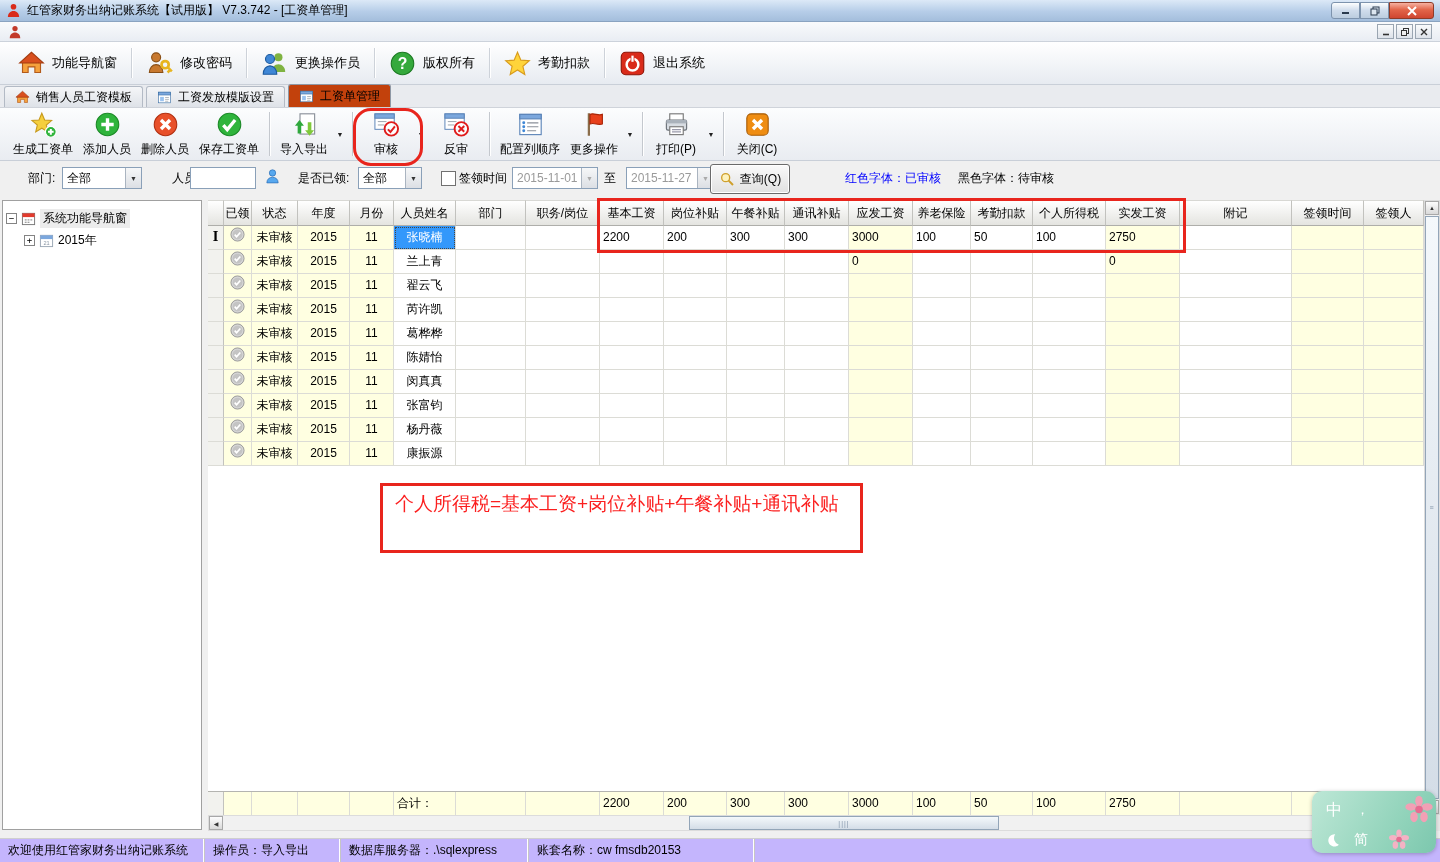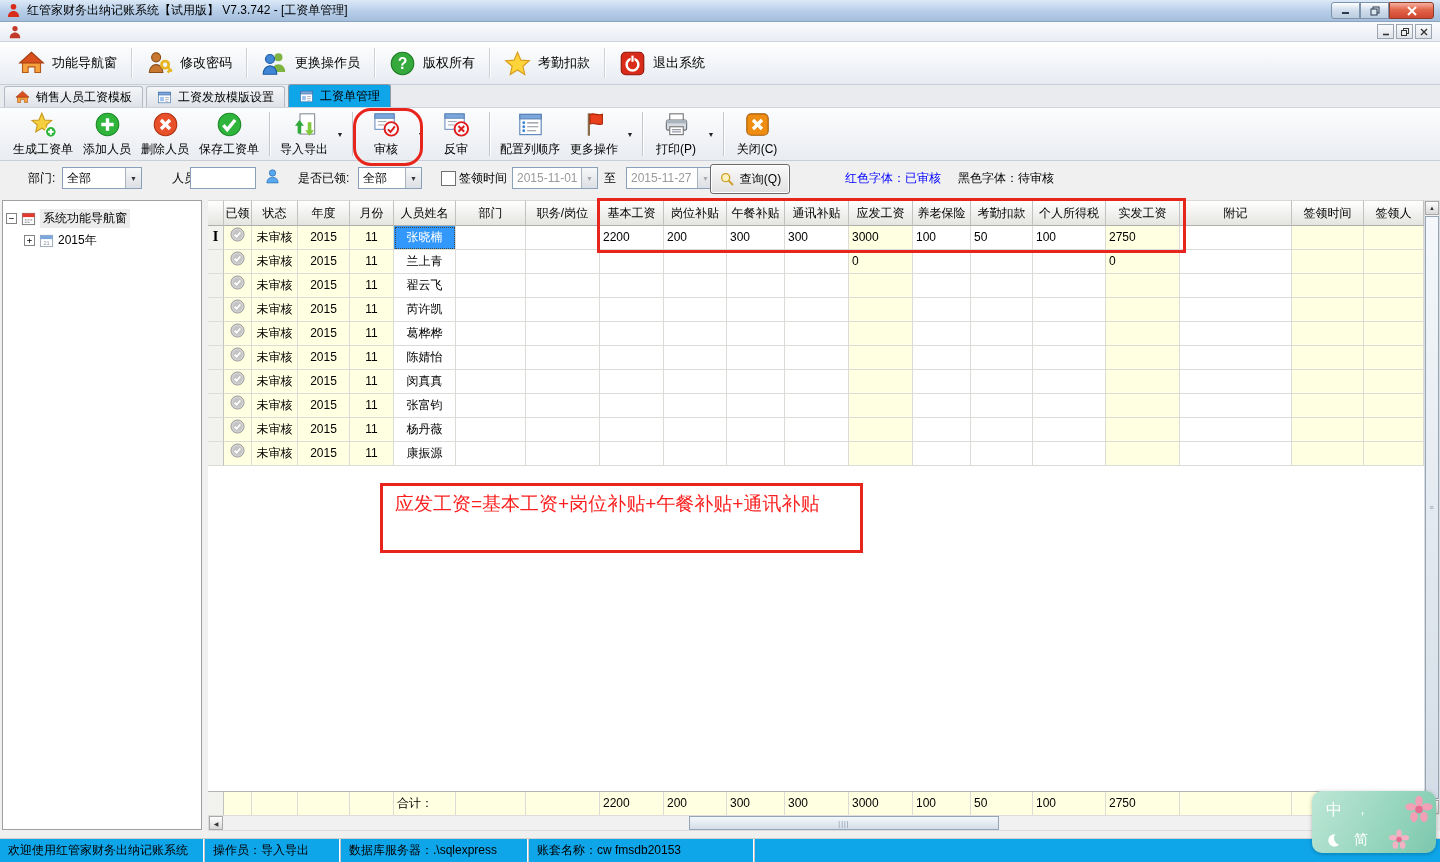--- a/index.html
+++ b/index.html
@@ -30,21 +30,21 @@
   .toolbar1{position:absolute;left:0;top:42px;width:1440px;height:43px;box-sizing:border-box;
     background:linear-gradient(#ffffff,#e7ebf1);border-bottom:1px solid #c9cfd8;display:flex;align-items:center;padding-left:6px}
   .tb1{display:flex;align-items:center;gap:7px;padding:4px 12px;font-size:13px}
   .vsep{width:1px;height:30px;background:#cdd2d9;box-shadow:1px 0 #fff;margin:0 2px}
 
   
   .tabrow{position:absolute;left:0;top:85px;width:1440px;height:23px;box-sizing:border-box;background:#e9ebef;
     border-bottom:1px solid #cfd3da;display:flex;align-items:flex-end;padding-left:4px;gap:3px}
   .tab{display:flex;align-items:center;gap:6px;height:21px;padding:0 10px;box-sizing:border-box;
     border:1px solid #b3bac5;border-bottom:none;border-radius:3px 3px 0 0;background:linear-gradient(#f5f6f8,#dee2e8)}
-  .tab.active{background:#0ea5e9;border-color:#8f98a5;height:23px}
+  .tab.active{background:#c2410c;border-color:#8f98a5;height:23px}
 
   
   .toolbar2{position:absolute;left:0;top:108px;width:1440px;height:53px;box-sizing:border-box;
     background:linear-gradient(#fcfdfe,#e9ecf1);border-bottom:1px solid #c9cfd8;display:flex;align-items:center;padding-left:8px}
   .tbtn-wrap{position:relative;display:flex;align-items:center}
   .tbtn{display:flex;flex-direction:column;align-items:center;justify-content:center;gap:3px;
     min-width:56px;height:48px;padding:2px 5px;box-sizing:border-box}
   .dd{width:14px;height:48px;display:flex;align-items:center;justify-content:center;font-size:7px;color:#222}
   .vsep2{width:1px;height:44px;background:#c4c8ce;box-shadow:1px 0 #fff;margin:0 5px}
   .red-oval{position:absolute;left:-5px;top:-2px;width:64px;height:52px;border:3px solid #e8251d;border-radius:18px;pointer-events:none}
@@ -101,21 +101,21 @@
     border:1px solid #dcdcdc;box-sizing:border-box}
   .vscroll{position:absolute;left:1424px;top:200px;width:16px;height:615px;background:#f1f1f1;
     border:1px solid #dcdcdc;box-sizing:border-box}
   .sb-arrow{position:absolute;width:14px;height:14px;background:linear-gradient(#fdfdfd,#d9d9d9);
     border:1px solid #a8a8a8;box-sizing:border-box;display:flex;align-items:center;justify-content:center;font-size:6px;color:#333}
   .sb-thumb{position:absolute;background:linear-gradient(#f4f8fb,#d4dde7);border:1px solid #93a5b8;box-sizing:border-box;
     display:flex;align-items:center;justify-content:center;color:#8496aa;font-size:7px;letter-spacing:1px}
   .sb-corner{position:absolute;left:1424px;top:815px;width:16px;height:16px;background:#e8e8e8}
 
   
-  .statusbar{position:absolute;left:0;top:838px;width:1440px;height:24px;background:#0ea5e9;
+  .statusbar{position:absolute;left:0;top:838px;width:1440px;height:24px;background:#c4b5fd;
     border-top:1px solid #cfcfcf;display:flex;box-sizing:border-box}
   .status-seg{border-right:1px solid #c6c6c6;box-shadow:inset -1px 0 #ffffff;padding:0 8px;line-height:22px;
     white-space:nowrap;overflow:hidden;box-sizing:border-box}
 
   
   .ime{position:absolute;left:1312px;top:791px;width:124px;height:62px;border-radius:10px;overflow:hidden;
     background:linear-gradient(120deg,#bde7d6,#8fd2b9 70%,#7cc7ae);box-shadow:0 1px 4px rgba(0,0,0,.25);
     color:#fff}
   .ime-row{display:flex;align-items:center;gap:14px;padding-left:14px;height:30px;font-size:16px}
   .ime .flower{position:absolute}
@@ -568,21 +568,21 @@
               <circle cx="8" cy="8" r="7" fill="#d6d6d6" stroke="#989898"></circle>
               <circle cx="8" cy="8" r="5.2" fill="#c4c4c4"></circle>
               <path d="M5 8.2l2 2.2 4-4.6" stroke="#fff" stroke-width="1.8" fill="none"></path>
             </svg>
           </span></span><span class="gc yel ctr" style="width: 46px;">未审核</span><span class="gc yel ctr" style="width: 52px;">2015</span><span class="gc yel ctr" style="width: 44px;">11</span><span class="gc ctr" style="width: 62px;">康振源</span><span class="gc" style="width: 70px;"></span><span class="gc" style="width: 74px;"></span><span class="gc" style="width: 64px;"></span><span class="gc" style="width: 63px;"></span><span class="gc" style="width: 58px;"></span><span class="gc" style="width: 64px;"></span><span class="gc yel" style="width: 64px;"></span><span class="gc" style="width: 58px;"></span><span class="gc" style="width: 62px;"></span><span class="gc" style="width: 73px;"></span><span class="gc yel" style="width: 74px;"></span><span class="gc" style="width: 112px;"></span><span class="gc yel" style="width: 72px;"></span><span class="gc yel" style="width: 60px;"></span></div>
     </div>
   <div class="grid-total" id="grid-total"><span class="gc ind" style="width: 16px;"></span><span class="gc gt" style="width: 28px;"></span><span class="gc gt" style="width: 46px;"></span><span class="gc gt" style="width: 52px;"></span><span class="gc gt" style="width: 44px;"></span><span class="gc gt" style="width: 62px;">合计：</span><span class="gc gt" style="width: 70px;"></span><span class="gc gt" style="width: 74px;"></span><span class="gc gt" style="width: 64px;">2200</span><span class="gc gt" style="width: 63px;">200</span><span class="gc gt" style="width: 58px;">300</span><span class="gc gt" style="width: 64px;">300</span><span class="gc gt" style="width: 64px;">3000</span><span class="gc gt" style="width: 58px;">100</span><span class="gc gt" style="width: 62px;">50</span><span class="gc gt" style="width: 73px;">100</span><span class="gc gt" style="width: 74px;">2750</span><span class="gc gt" style="width: 112px;"></span><span class="gc gt" style="width: 72px;"></span><span class="gc gt" style="width: 60px;"></span></div>
 
   <div class="red-grid-box"></div>
   <div class="formula-box">
-    <div>应发工资=基本工资+岗位补贴+午餐补贴+通讯补贴</div>
+    <div>个人所得税=基本工资+岗位补贴+午餐补贴+通讯补贴</div>
   </div>
 
   <div class="hscroll">
     <span class="sb-arrow" style="left:0;top:0">◀</span>
     <span class="sb-arrow" style="right:0;top:0">▶</span>
     <span class="sb-thumb" style="left:480px;top:0;width:310px;height:14px">||||</span>
   </div>
   <div class="vscroll">
     <span class="sb-arrow" style="left:0;top:0">▲</span>
     <span class="sb-arrow" style="left:0;bottom:0">▼</span>

